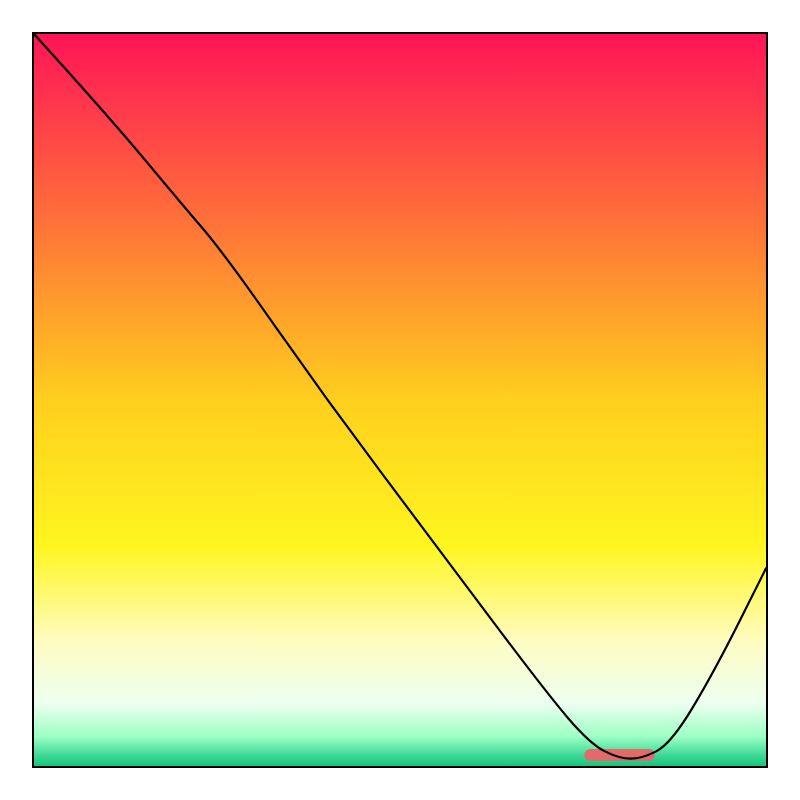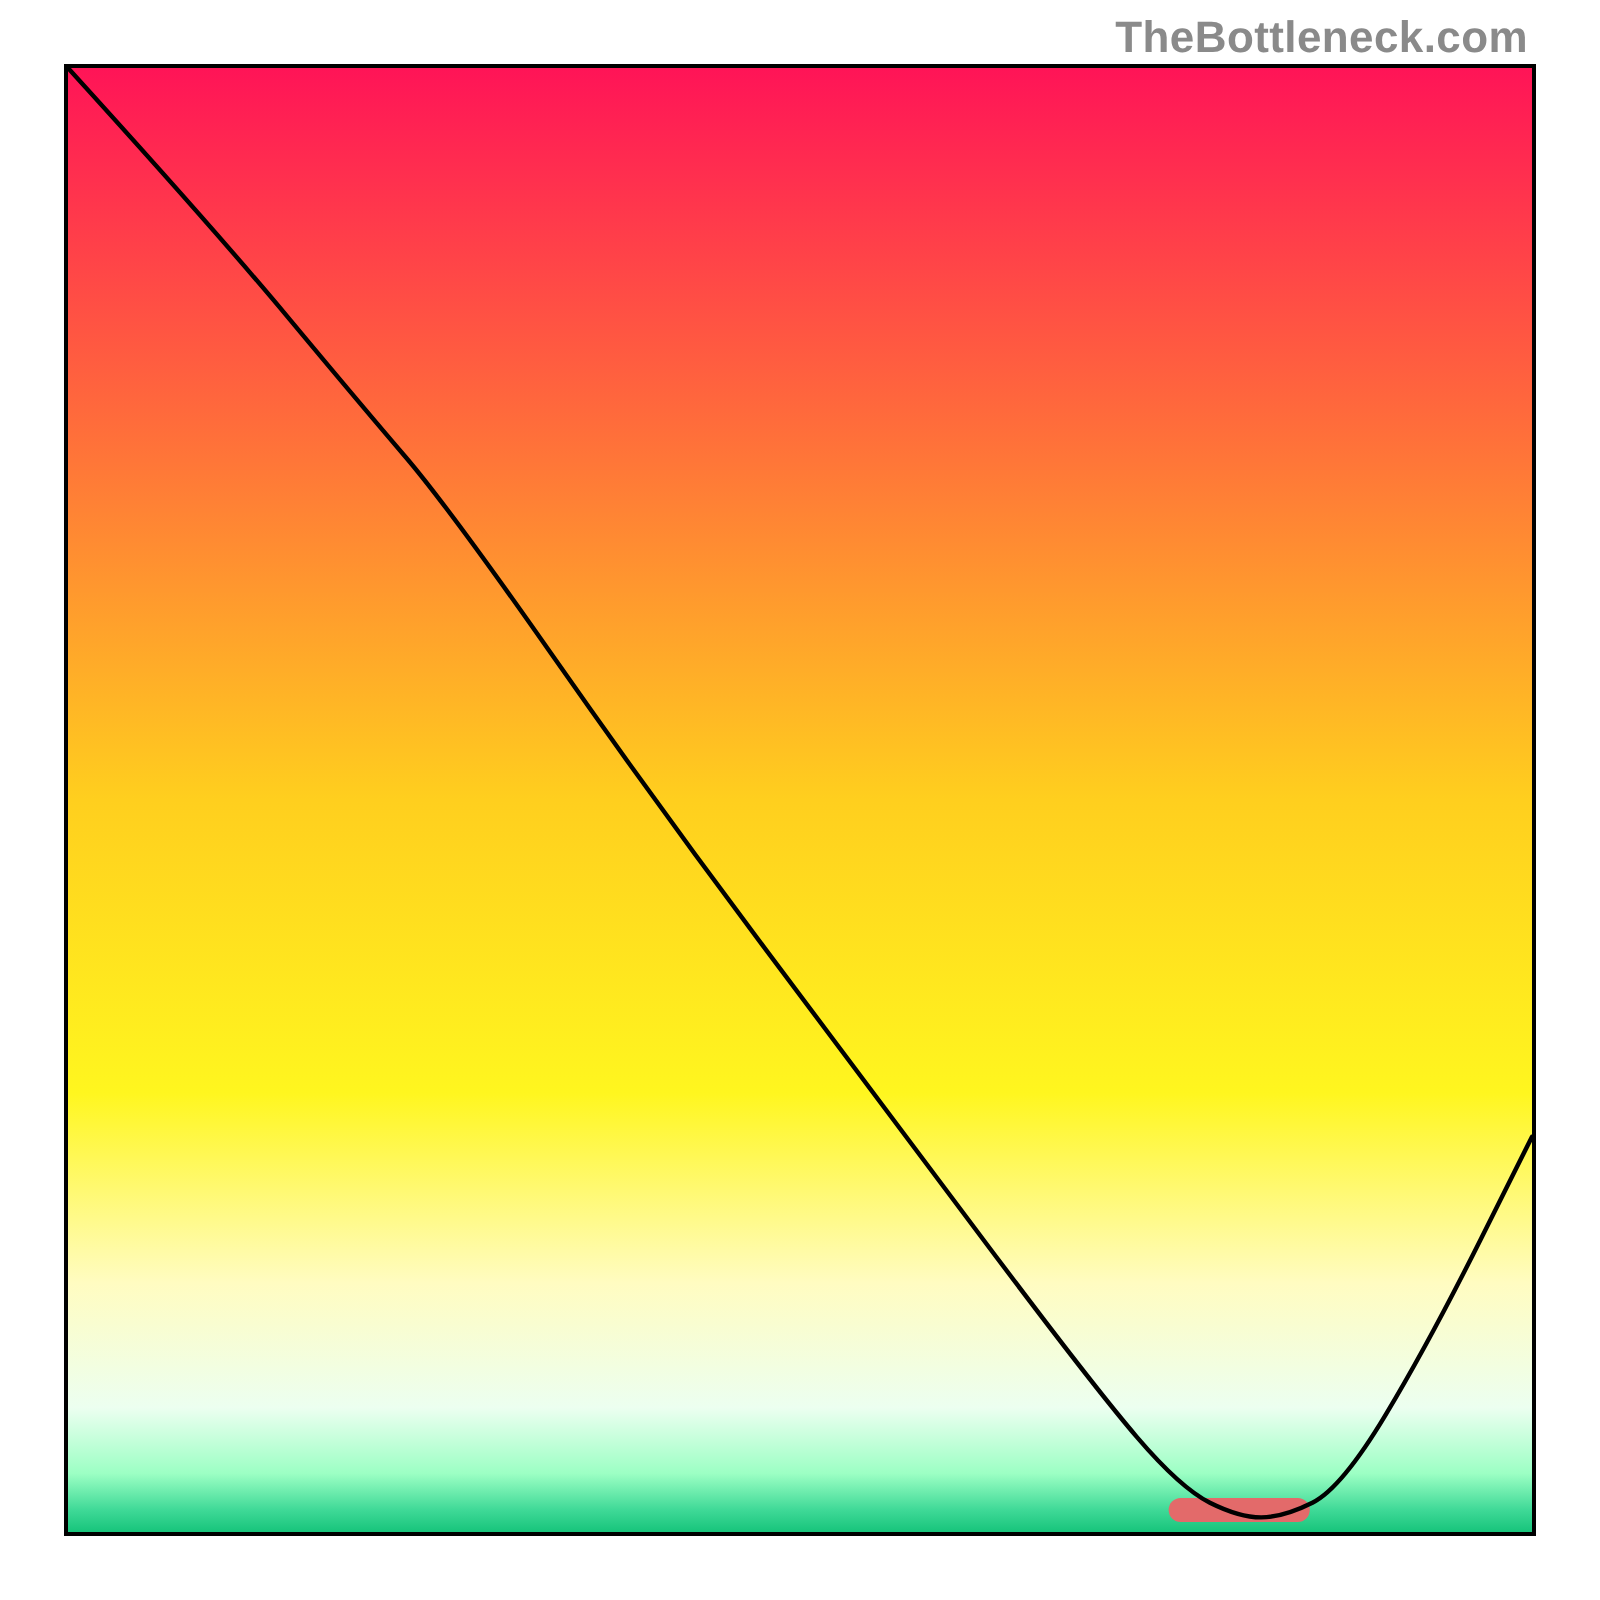--- a/index.html
+++ b/index.html
@@ -43,21 +43,20 @@
     color: #8a8a8a;
     letter-spacing: 0.2px;
     user-select: none;
   }
 </style>
 </head>
 <body>
 
 <div class="frame">
 
-  <div class="watermark">TheBottleneck.com</div>
 
   <div class="plot-inner">
     <svg id="plot-svg" class="plot-svg" viewBox="0 0 732 732" preserveAspectRatio="none">
       <defs>
         <linearGradient id="bg-grad" x1="0" y1="0" x2="0" y2="1">
             <stop offset="0%" stop-color="#ff1457"></stop>
             <stop offset="25%" stop-color="#ff6f3a"></stop>
             <stop offset="50%" stop-color="#ffcf1e"></stop>
             <stop offset="70%" stop-color="#fff61f"></stop>
             <stop offset="83%" stop-color="#fffcc1"></stop>

